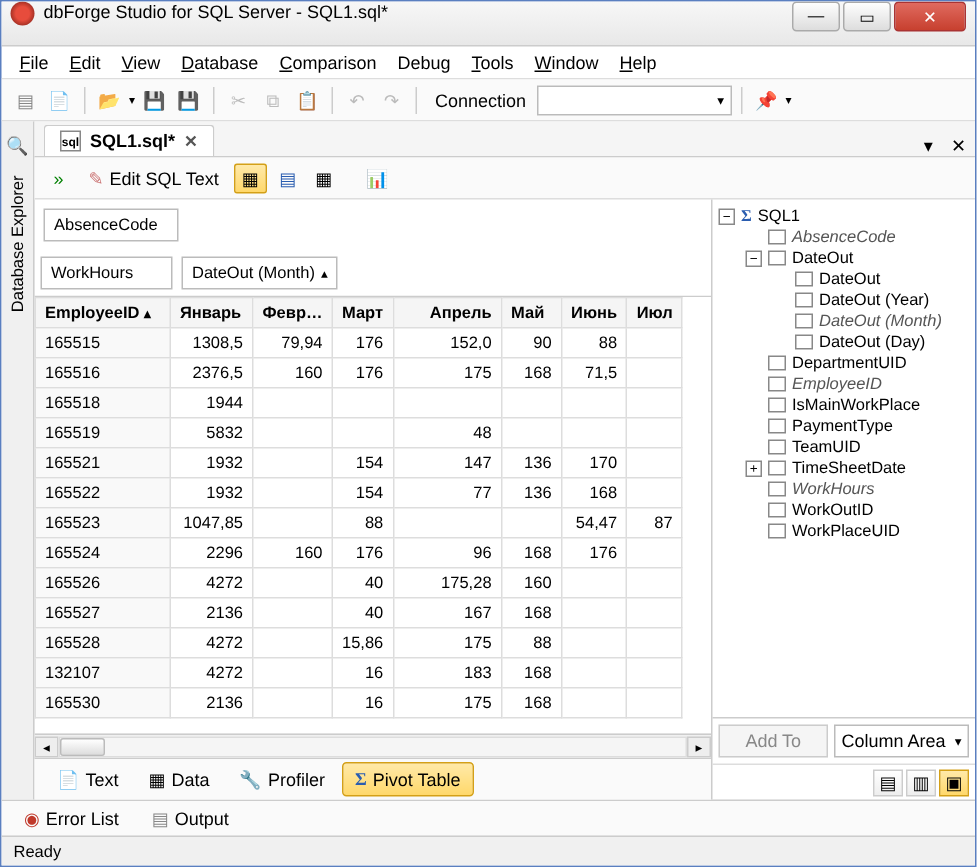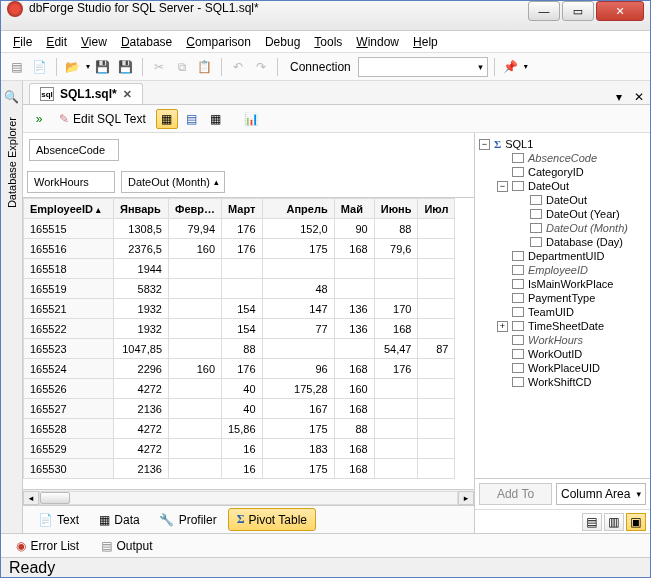--- a/index.html
+++ b/index.html
@@ -54,21 +54,21 @@
   .expander { width:11px; height:11px; border:1px solid #888; font-size:9px; line-height:1; display:flex;align-items:center;justify-content:center; cursor:pointer; background:#fff;}
   .field-icon { width:12px; height:10px; border:1px solid #888; background:#fff; font-size:7px;}
   .italic { font-style: italic; color: #555;}
   .right-footer { padding: 4px; border-top:1px solid #ccc; display:flex; gap:4px; align-items:center;}
   .addto-btn { flex:1; height:22px; border:1px solid #ccc; background:#f5f5f5; color:#888; display:flex;align-items:center;justify-content:center;}
   .area-dd { width:90px; height:22px; border:1px solid #bbb; background:#fff; display:flex; align-items:center; padding:0 4px; justify-content:space-between;}
   .right-corner { height:24px; display:flex; justify-content:flex-end; align-items:center; gap:2px; padding:2px 4px; border-top:1px solid #ddd;}
   .sq-btn { width:20px; height:18px; border:1px solid #ccc; background:linear-gradient(#fff,#eee); cursor:pointer; display:flex;align-items:center;justify-content:center;}
   .sq-btn.active { background: linear-gradient(#ffe9a8,#ffd86b); border-color:#d4a017;}
   .bottom-strip { height: 24px; display:flex; align-items:center; gap:4px; padding:0 6px; border-top:1px solid #ccc; background:#fafafa;}
-  .statusbar { height: 20px; display:flex; align-items:center; padding:0 8px; background:#f0f0f0; border-top:1px solid #ccc; font-size:16px;}
+  .statusbar { height: 20px; display:flex; align-items:center; padding:0 8px; background:#f0f0f0; border-top:1px solid #ccc; font-size:11px;}
   .icon-err{color:#c0392b;}
   .icon-out{color:#888;}
   .sigma { color:#2a5db0; font-weight:bold; font-family:serif;}
   .micro-icon{font-size:12px;}
 </style>
 </head>
 <body>
 
 <div class="titlebar">
   <div class="app-icon"></div>
@@ -188,21 +188,21 @@
                     <td class="num">88</td>
                     <td class="num"></td>
                   </tr>
                   <tr>
                     <td class="rowh">165516</td>
                     <td class="num">2376,5</td>
                     <td class="num">160</td>
                     <td class="num">176</td>
                     <td class="num">175</td>
                     <td class="num">168</td>
-                    <td class="num">79,6</td>
+                    <td class="num">71,5</td>
                     <td class="num"></td>
                   </tr>
                   <tr>
                     <td class="rowh">165518</td>
                     <td class="num">1944</td>
                     <td class="num"></td>
                     <td class="num"></td>
                     <td class="num"></td>
                     <td class="num"></td>
                     <td class="num"></td>
@@ -282,21 +282,21 @@
                     <td class="rowh">165528</td>
                     <td class="num">4272</td>
                     <td class="num"></td>
                     <td class="num">15,86</td>
                     <td class="num">175</td>
                     <td class="num">88</td>
                     <td class="num"></td>
                     <td class="num"></td>
                   </tr>
                   <tr>
-                    <td class="rowh">165529</td>
+                    <td class="rowh">132107</td>
                     <td class="num">4272</td>
                     <td class="num"></td>
                     <td class="num">16</td>
                     <td class="num">183</td>
                     <td class="num">168</td>
                     <td class="num"></td>
                     <td class="num"></td>
                   </tr>
                   <tr>
                     <td class="rowh">165530</td>
@@ -345,25 +345,20 @@
             <span class="expander">−</span>
             <span class="sigma">Σ</span>
             <span>SQL1</span>
           </div>
         <div class="tree-node indent1">
               <span style="width: 11px; display: inline-block;"></span>
               <span class="field-icon"></span>
               <span class="italic">AbsenceCode</span>
             </div>
             <div class="tree-node indent1">
-              <span style="width: 11px; display: inline-block;"></span>
-              <span class="field-icon"></span>
-              <span>CategoryID</span>
-            </div>
-            <div class="tree-node indent1">
               <span class="expander">−</span>
               <span class="field-icon"></span>
               <span>DateOut</span>
             </div>
             <div class="tree-node indent2">
               <span style="width: 11px; display: inline-block;"></span>
               <span class="field-icon"></span>
               <span>DateOut</span>
             </div>
             <div class="tree-node indent2">
@@ -372,21 +367,21 @@
               <span>DateOut (Year)</span>
             </div>
             <div class="tree-node indent2">
               <span style="width: 11px; display: inline-block;"></span>
               <span class="field-icon"></span>
               <span class="italic">DateOut (Month)</span>
             </div>
             <div class="tree-node indent2">
               <span style="width: 11px; display: inline-block;"></span>
               <span class="field-icon"></span>
-              <span>Database (Day)</span>
+              <span>DateOut (Day)</span>
             </div>
             <div class="tree-node indent1">
               <span style="width: 11px; display: inline-block;"></span>
               <span class="field-icon"></span>
               <span>DepartmentUID</span>
             </div>
             <div class="tree-node indent1">
               <span style="width: 11px; display: inline-block;"></span>
               <span class="field-icon"></span>
               <span class="italic">EmployeeID</span>
@@ -418,25 +413,20 @@
             </div>
             <div class="tree-node indent1">
               <span style="width: 11px; display: inline-block;"></span>
               <span class="field-icon"></span>
               <span>WorkOutID</span>
             </div>
             <div class="tree-node indent1">
               <span style="width: 11px; display: inline-block;"></span>
               <span class="field-icon"></span>
               <span>WorkPlaceUID</span>
-            </div>
-            <div class="tree-node indent1">
-              <span style="width: 11px; display: inline-block;"></span>
-              <span class="field-icon"></span>
-              <span>WorkShiftCD</span>
             </div>
           </div>
         <div class="right-footer">
           <div class="addto-btn">Add To</div>
           <div class="area-dd">
               <span>Column Area</span>
               <span style="font-size:9px">▾</span>
             </div>
         </div>
         <div class="right-corner">

